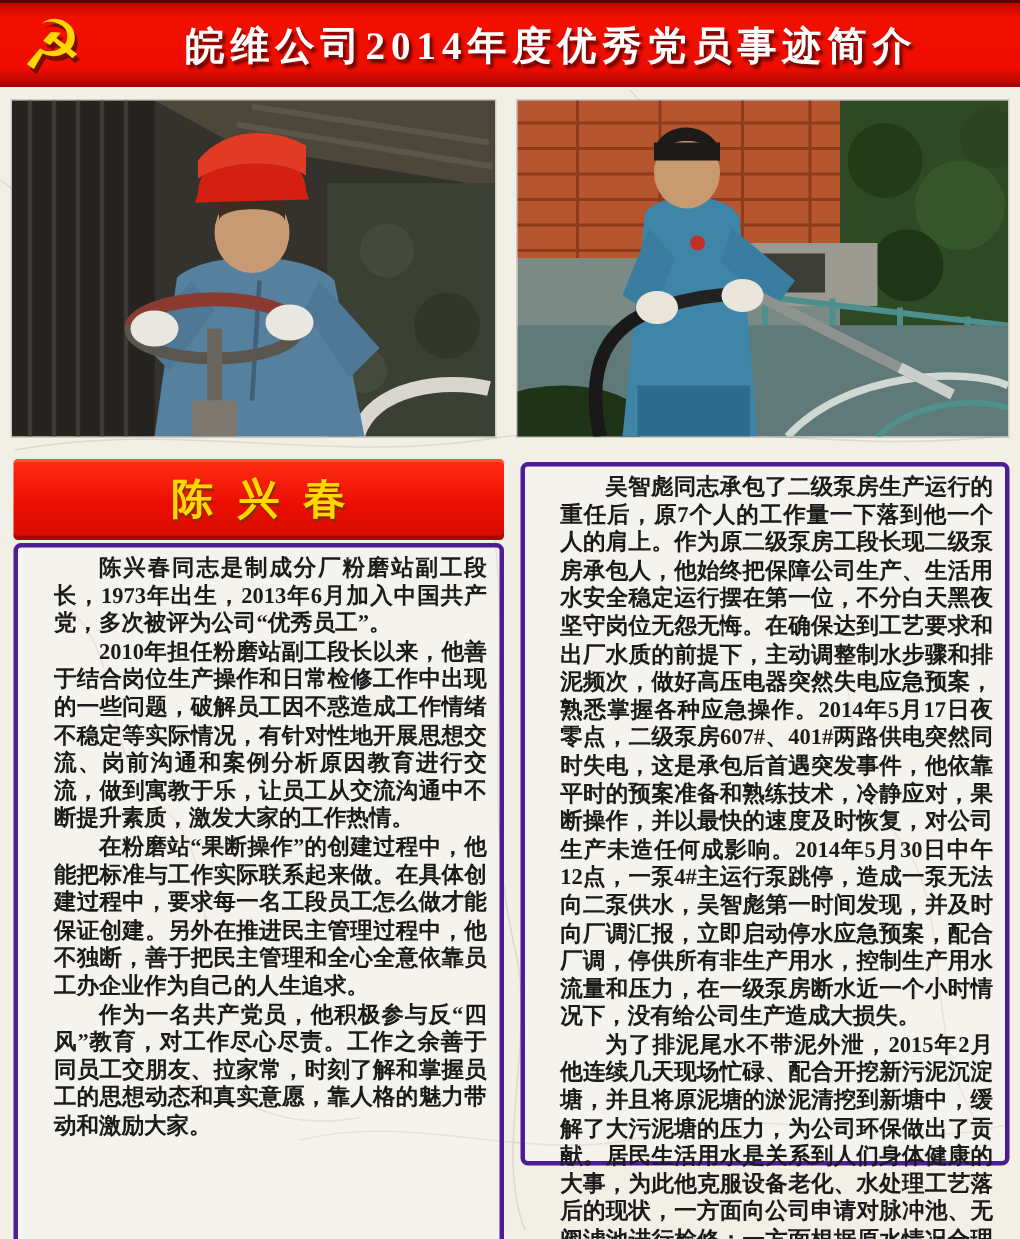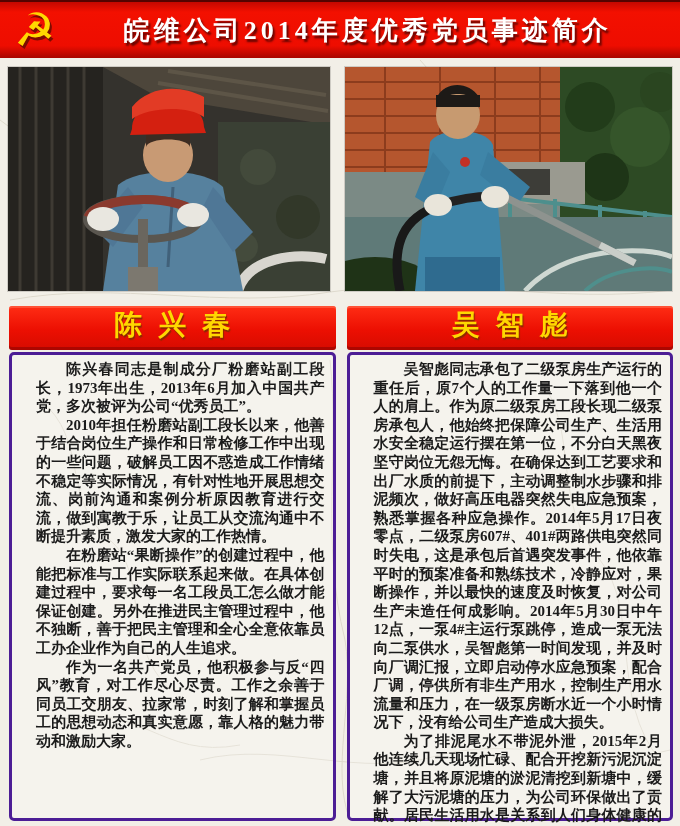--- a/index.html
+++ b/index.html
@@ -17,21 +17,21 @@
          white-space:nowrap;text-shadow:2px 3px 2px rgba(30,0,0,.65);text-align:center;}
 
   
   .photos{display:flex;gap:15px;padding:9px 8px 0 8px;}
   .photo{margin:0;line-height:0;box-shadow:0 0 0 1px rgba(0,0,0,.15);}
   .photo svg{display:block;}
 
   
   .columns{display:flex;gap:11px;padding:15px 7px 0 9px;}
   .profile{flex:1;min-width:0;}
-  .name-banner{height:44px;border-radius:3px;display:flex;justify-content:center;
+  .name-banner{height:54px;border-radius:3px;display:flex;align-items:center;justify-content:center;
                background:linear-gradient(#ff2d14,#ec0f02 55%,#d60b00);
                box-shadow:inset 0 -3px 0 rgba(120,0,0,.45), inset 0 2px 0 rgba(255,120,90,.5);}
   .name-banner .nm{font-size:28px;font-weight:bold;color:#ffd800;letter-spacing:16px;margin-right:-16px;
                    text-shadow:1px 2px 1px #8a2a00;}
   .bio-box{margin-top:2px;border:3px solid #4c1d95;border-radius:5px;height:452px;
            padding:5px 8px 6px 24px;box-sizing:content-box;background:rgba(255,255,255,.25);}
   .bio-box p{margin:0;text-indent:2em;font-size:15px;line-height:18.6px;text-align:justify;
              color:#1b1b1b;font-weight:600;
              font-family:"Liberation Serif","DejaVu Serif",serif;}
 </style>
@@ -178,23 +178,20 @@
       </div>
       <div class="bio-box">
         <p>陈兴春同志是制成分厂粉磨站副工段长，1973年出生，2013年6月加入中国共产党，多次被评为公司“优秀员工”。</p>
         <p>2010年担任粉磨站副工段长以来，他善于结合岗位生产操作和日常检修工作中出现的一些问题，破解员工因不惑造成工作情绪不稳定等实际情况，有针对性地开展思想交流、岗前沟通和案例分析原因教育进行交流，做到寓教于乐，让员工从交流沟通中不断提升素质，激发大家的工作热情。</p>
         <p>在粉磨站“果断操作”的创建过程中，他能把标准与工作实际联系起来做。在具体创建过程中，要求每一名工段员工怎么做才能保证创建。另外在推进民主管理过程中，他不独断，善于把民主管理和全心全意依靠员工办企业作为自己的人生追求。</p>
         <p>作为一名共产党员，他积极参与反“四风”教育，对工作尽心尽责。工作之余善于同员工交朋友、拉家常，时刻了解和掌握员工的思想动态和真实意愿，靠人格的魅力带动和激励大家。</p>
       </div>
     </section>
 
     <section class="profile">
-      <div class="name-banner">
-        <span class="nm">吴智彪</span>
-      </div>
       <div class="bio-box">
         <p>吴智彪同志承包了二级泵房生产运行的重任后，原7个人的工作量一下落到他一个人的肩上。作为原二级泵房工段长现二级泵房承包人，他始终把保障公司生产、生活用水安全稳定运行摆在第一位，不分白天黑夜坚守岗位无怨无悔。在确保达到工艺要求和出厂水质的前提下，主动调整制水步骤和排泥频次，做好高压电器突然失电应急预案，熟悉掌握各种应急操作。2014年5月17日夜零点，二级泵房607#、401#两路供电突然同时失电，这是承包后首遇突发事件，他依靠平时的预案准备和熟练技术，冷静应对，果断操作，并以最快的速度及时恢复，对公司生产未造任何成影响。2014年5月30日中午12点，一泵4#主运行泵跳停，造成一泵无法向二泵供水，吴智彪第一时间发现，并及时向厂调汇报，立即启动停水应急预案，配合厂调，停供所有非生产用水，控制生产用水流量和压力，在一级泵房断水近一个小时情况下，没有给公司生产造成大损失。</p>
         <p>为了排泥尾水不带泥外泄，2015年2月他连续几天现场忙碌、配合开挖新污泥沉淀塘，并且将原泥塘的淤泥清挖到新塘中，缓解了大污泥塘的压力，为公司环保做出了贡献。居民生活用水是关系到人们身体健康的大事，为此他克服设备老化、水处理工艺落后的现状，一方面向公司申请对脉冲池、无阀滤池进行检修；一方面根据原水情况合理调整投加净水剂、消毒剂，增加排泥次数，保证了出厂水水质的良好，皖维自备水厂获得了巢湖市卫生监督所授予2014-2015度先进单位称号。</p>
       </div>
     </section>
 
   </div>
 </div>
 
 </body></html>

